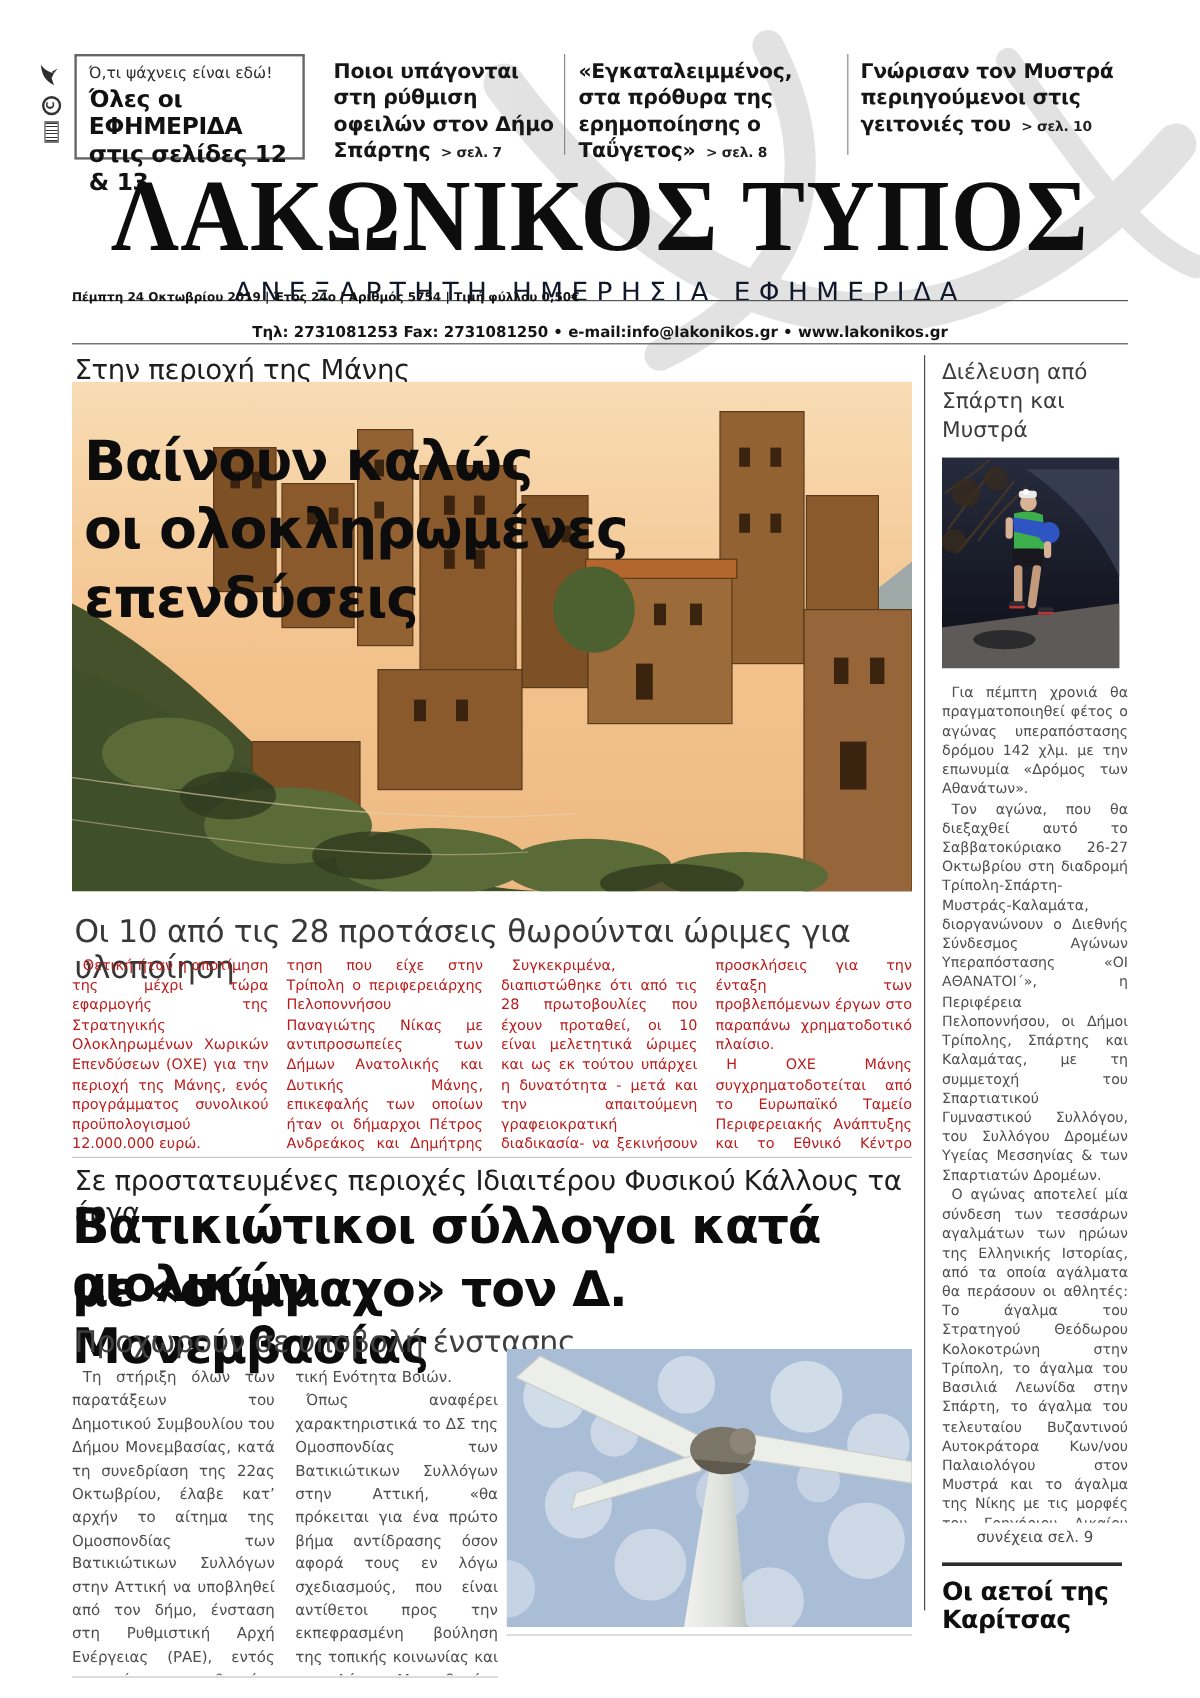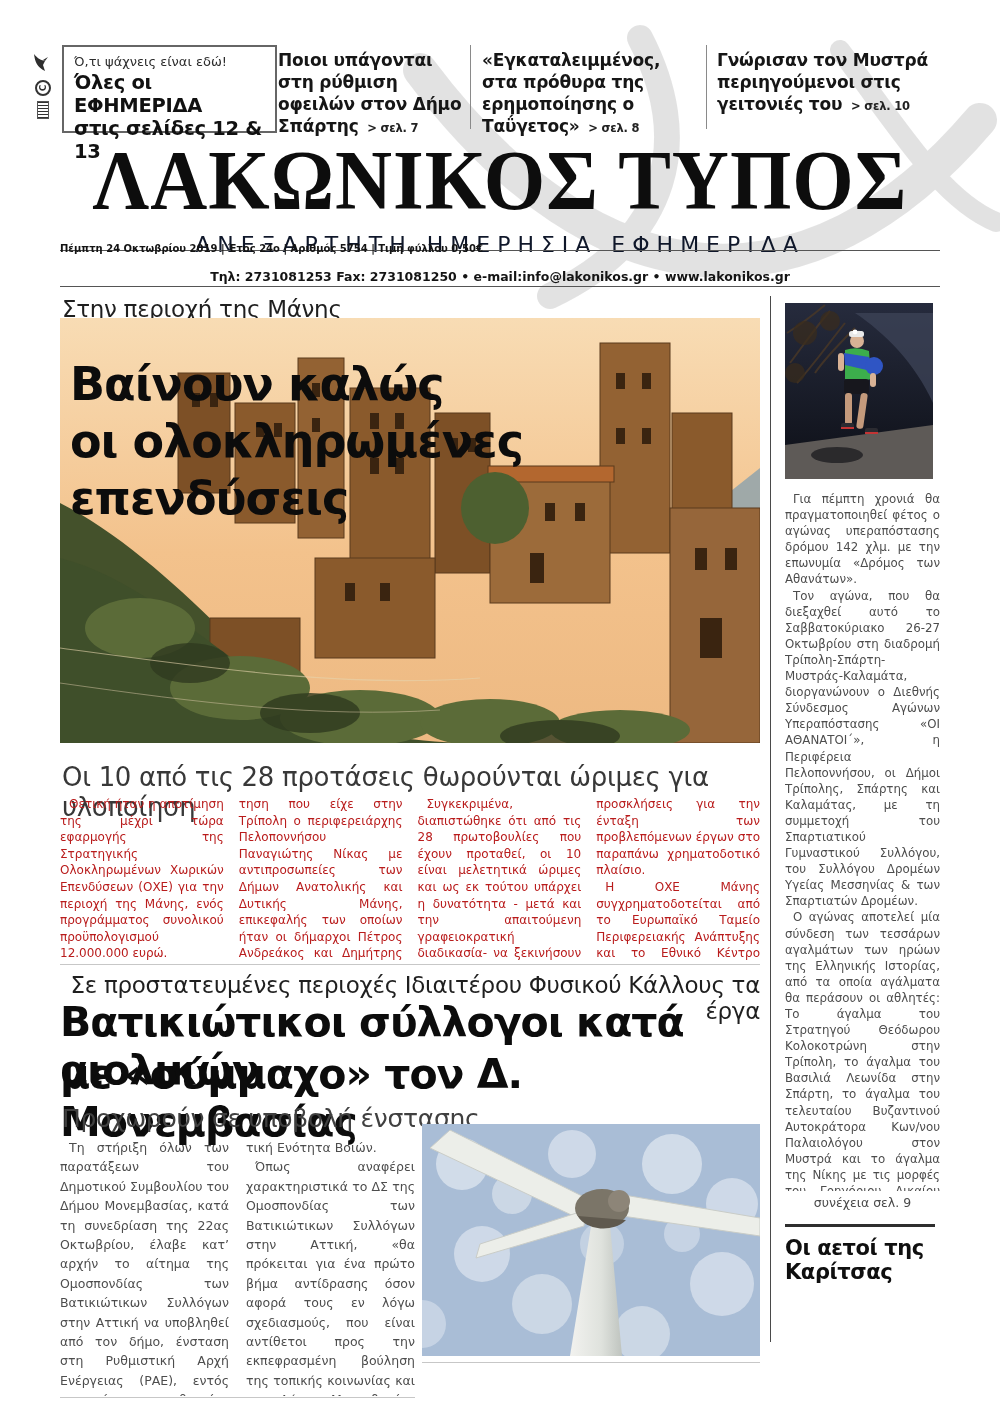--- a/index.html
+++ b/index.html
@@ -13,21 +13,21 @@
   
   .postal{position:absolute;left:28px;top:52px;width:30px;height:100px;z-index:2;
           display:flex;flex-direction:column;align-items:center;gap:8px;}
   .postal .ric{transform:rotate(-90deg);}
   .barcode{width:18px;height:12px;background:repeating-linear-gradient(90deg,#333 0 1px,#fff 1px 3px);border:1px solid #555;}
   .pcircle{width:16px;height:16px;border:2px solid #333;border-radius:50%;display:flex;align-items:center;justify-content:center;
            font-size:9px;font-weight:bold;color:#333;}
 
   
   .topbar{position:absolute;left:60px;top:45px;width:880px;height:92px;z-index:2;}
-  .adbox{position:absolute;left:2px;top:0;width:215px;height:88px;border:2px solid #666;background:rgba(255,255,255,.75);
+  .adbox{position:absolute;left:2px;top:0;width:192px;height:88px;border:2px solid #666;background:rgba(255,255,255,.75);
          padding:7px 10px;}
   .adbox .l1{font-size:13px;color:#2d2d2d;margin-bottom:2px;}
   .adbox .l2,.adbox .l3{font-size:19.5px;font-weight:700;color:#111;line-height:23px;letter-spacing:-0.3px;}
   .teaser{position:absolute;top:4px;font-size:17px;font-weight:700;line-height:22px;color:#161616;letter-spacing:-0.2px;}
   .teaser .pg{font-size:11.5px;font-weight:700;color:#222;margin-left:3px;}
   .t1{left:218px;width:192px;}
   .t2{left:422px;width:218px;}
   .t3{left:657px;width:218px;}
   .tdiv{position:absolute;top:0;width:1px;height:84px;background:#8a8a8a;}
   .d1{left:410px;} .d2{left:646px;}
@@ -38,21 +38,21 @@
             color:#0d0d0d;letter-spacing:1px;transform:scaleY(1.08);transform-origin:top center;white-space:nowrap;}
   .mh-sub{margin-top:14px;font-size:22px;letter-spacing:7px;color:#0f172a;}
   .rule{position:absolute;left:60px;width:880px;background:#555;z-index:2;}
   .r1{top:250px;height:1px;}
   .r2{top:286px;height:1px;}
   .dateline{position:absolute;left:60px;top:243px;width:880px;text-align:left;font-size:10px;font-weight:700;color:#141414;z-index:2;}
   .contacts{position:absolute;left:60px;top:269px;width:880px;text-align:center;font-size:12.5px;font-weight:700;color:#141414;z-index:2;}
 
   
   .main{position:absolute;left:60px;top:296px;width:700px;height:1119px;z-index:2;}
-  .kicker{position:absolute;left:2px;font-size:23px;font-weight:500;color:#1f1f1f;letter-spacing:-0.3px;text-align:right;}
+  .kicker{position:absolute;left:2px;font-size:23px;font-weight:500;color:#1f1f1f;letter-spacing:-0.3px;}
   .k1{top:0;}
   .photo1{position:absolute;left:0;top:22px;width:700px;height:425px;overflow:hidden;}
   .hl-overlay{position:absolute;left:10px;top:38px;z-index:3;font-weight:700;font-size:46px;line-height:57px;
               color:#0c0c0c;letter-spacing:-1px;}
   .deck{position:absolute;left:2px;top:466px;font-size:26px;font-weight:400;color:#383838;letter-spacing:-0.3px;}
   .cols{position:absolute;left:0;top:500px;width:700px;height:166px;overflow:hidden;display:flex;gap:15px;}
   .col{width:164px;font-size:12px;line-height:16.6px;color:#b91c1c;text-align:justify;}
   .col p{margin:0;text-indent:9px;}
   .col p.noind{text-indent:0;}
   .mrule{position:absolute;background:#c7c7c7;height:1px;}
@@ -297,20 +297,21 @@
         <path d="M156,92 a27,19 0 0 0 48,4 z" fill="#5f594e"></path>
       </svg>
     </div>
     <div class="mrule mr2"></div>
     <div class="mrule mr3"></div>
   </div>
 
   <div class="vrule"></div>
 
   <div class="rail">
+    <div class="rail-sub">Διέλευση από Σπάρτη και Μυστρά</div>
 
     <div class="rail-photo">
       <svg width="148" height="176" viewBox="0 0 148 176" preserveAspectRatio="none">
         <defs>
           <linearGradient id="nightG" x1="0" y1="0" x2="0" y2="1">
             <stop offset="0" stop-color="#262b3d"></stop>
               <stop offset="1" stop-color="#0d0f16"></stop>
           </linearGradient>
         </defs>
         <rect width="148" height="176" fill="url(#nightG)"></rect>

